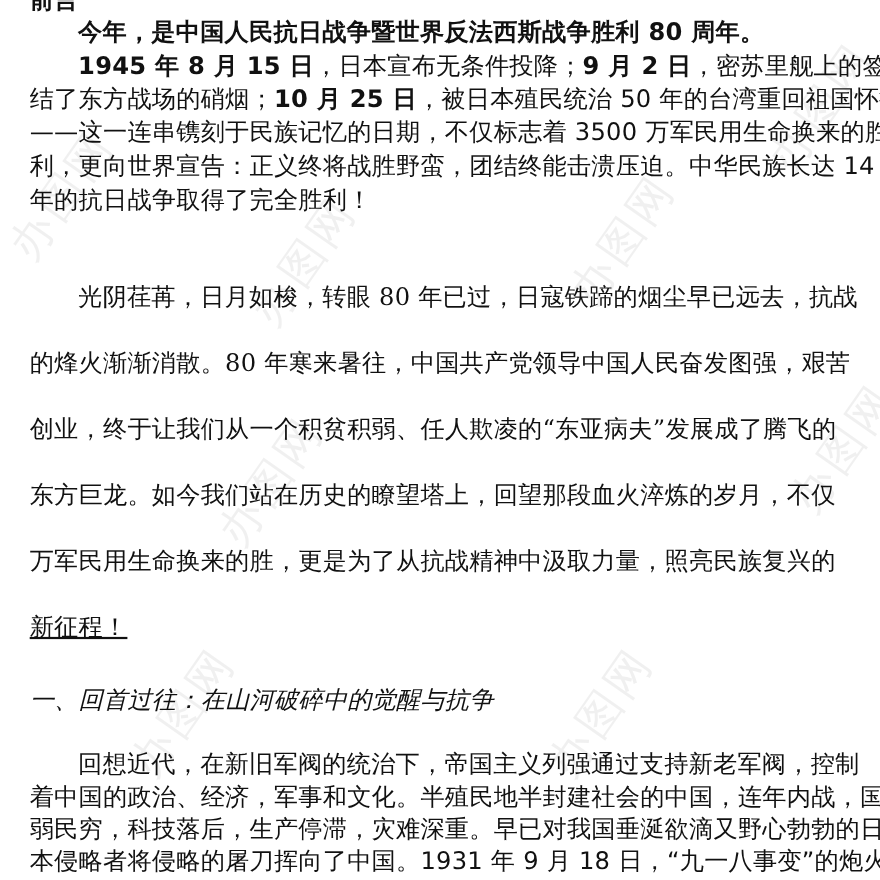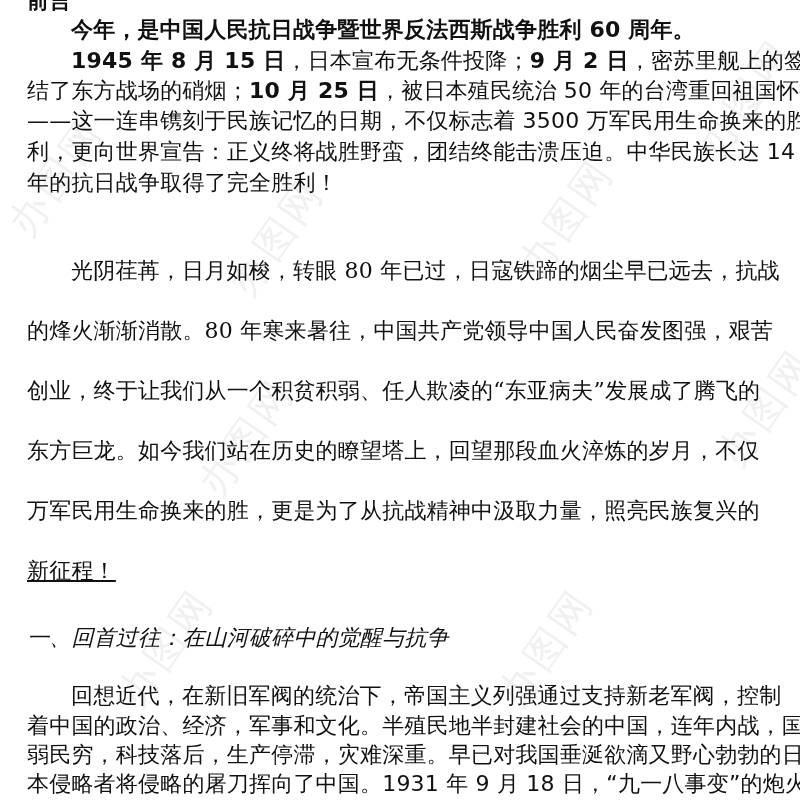--- a/index.html
+++ b/index.html
@@ -31,21 +31,21 @@
   <div class="wm" style="left:210px;top:210px;">办图网</div>
   <div class="wm" style="left:500px;top:190px;">办图网</div>
   <div class="wm" style="left:680px;top:70px;">办图网</div>
   <div class="wm" style="left:180px;top:410px;">办图网</div>
   <div class="wm" style="left:100px;top:620px;">办图网</div>
   <div class="wm" style="left:480px;top:620px;">办图网</div>
   <div class="wm" style="left:700px;top:380px;">办图网</div>
 
   <div class="line b" style="top:-12px;">前言</div>
 
-  <div class="line ind b" style="top:17px;">今年，是中国人民抗日战争暨世界反法西斯战争胜利 60 周年。</div>
+  <div class="line ind b" style="top:17px;">今年，是中国人民抗日战争暨世界反法西斯战争胜利 80 周年。</div>
   <div class="line ind" style="top:48px;">
     <span class="b">1945 年 8 月 15 日</span><span>，日本宣布无条件投降；</span><span class="b">9 月 2 日</span><span>，密苏里舰上的签字终</span>
   </div>
   <div class="line" style="top:78px;">
     <span>结了东方战场的硝烟；</span><span class="b">10 月 25 日</span><span>，被日本殖民统治 50 年的台湾重回祖国怀抱</span>
   </div>
   <div class="line" style="top:108px;">——这一连串镌刻于民族记忆的日期，不仅标志着 3500 万军民用生命换来的胜</div>
   <div class="line" style="top:139px;">利，更向世界宣告：正义终将战胜野蛮，团结终能击溃压迫。中华民族长达 14</div>
   <div class="line" style="top:170px;">年的抗日战争取得了完全胜利！</div>
 

